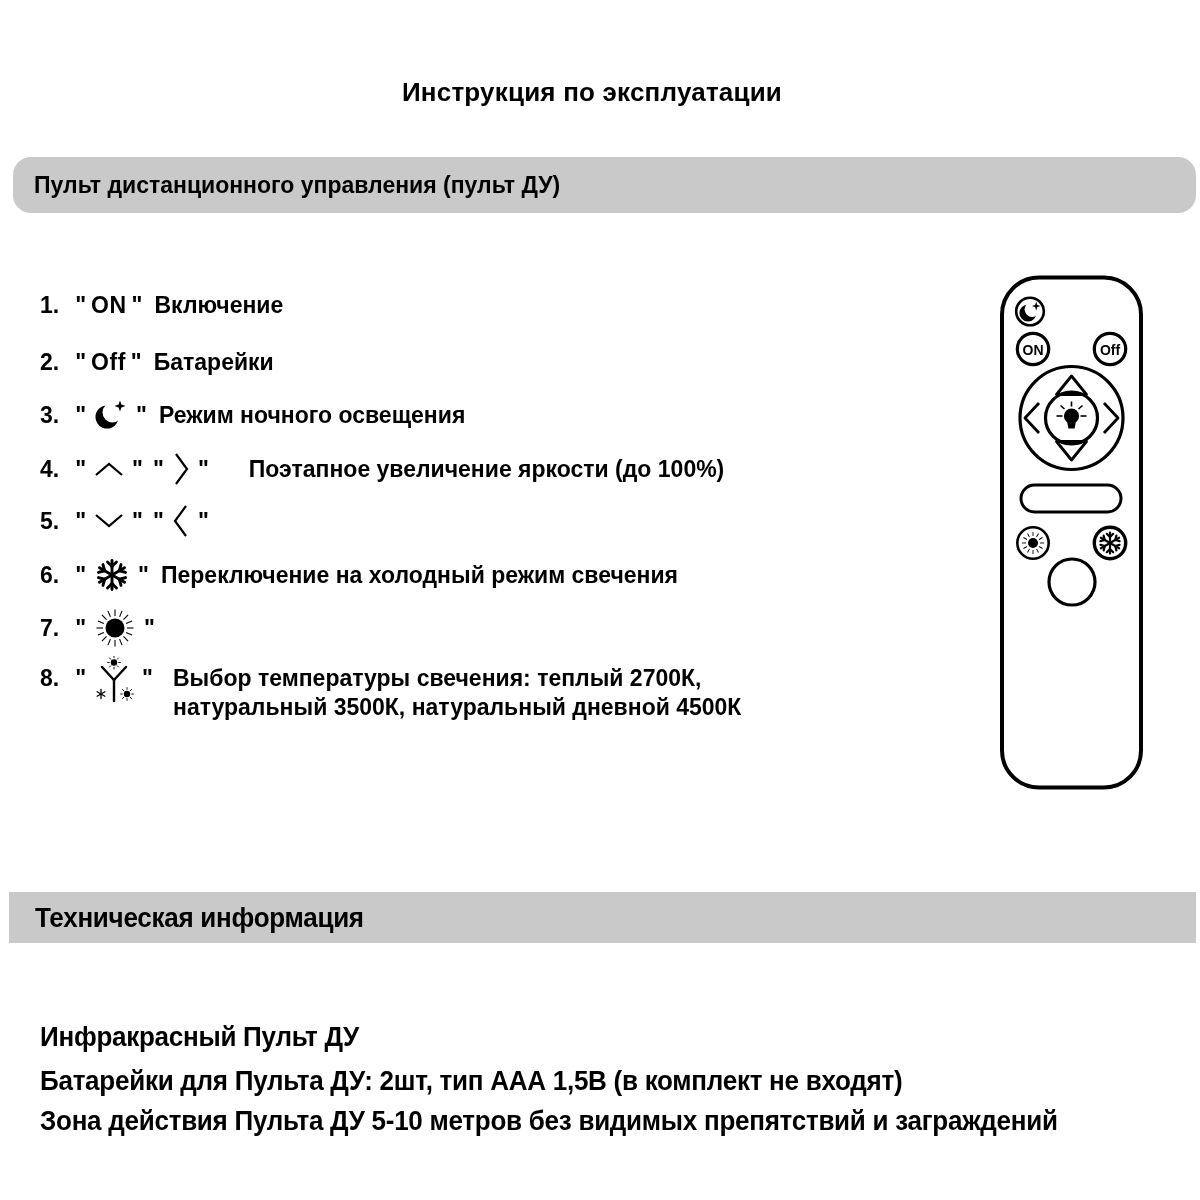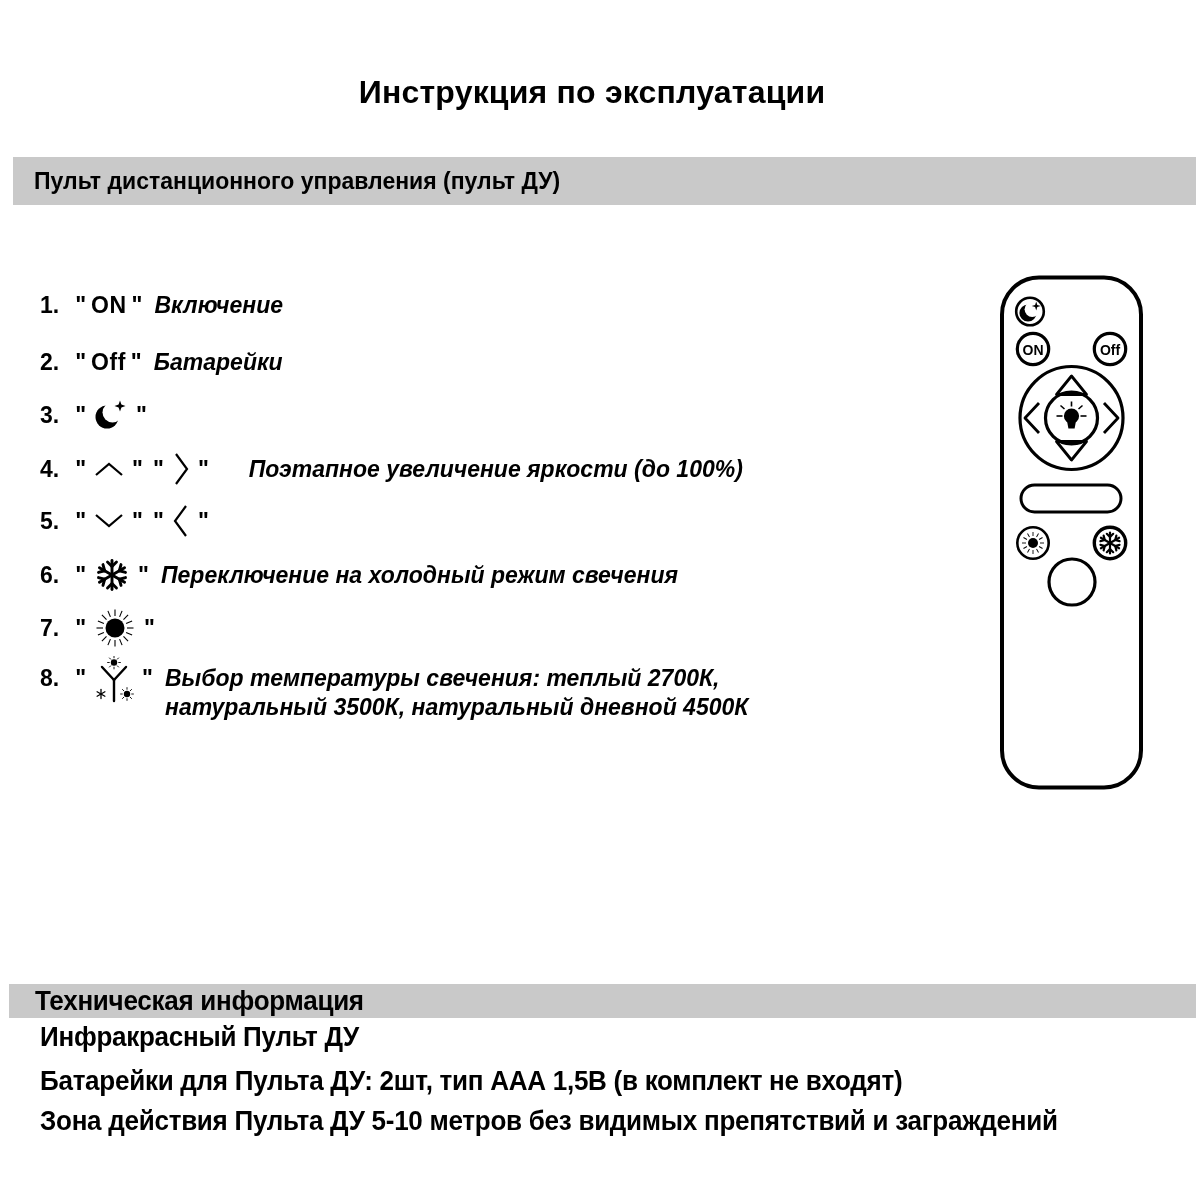--- a/index.html
+++ b/index.html
@@ -3,40 +3,40 @@
 <meta charset="utf-8">
 <style>
   html,body{margin:0;padding:0;}
   body{
     width:1200px;height:1200px;position:relative;background:#fff;
     font-family:"Liberation Sans", sans-serif;font-weight:bold;color:#000;
     overflow:hidden;
   }
   .title{
     position:absolute;top:72px;left:0;width:1184px;text-align:center;
-    font-size:32px;line-height:40px;margin:0;letter-spacing:0.2px;
+    font-size:26px;line-height:40px;margin:0;letter-spacing:0.2px;
   }
   .banner{
     position:absolute;background:#c9c9c9;display:flex;align-items:center;
     box-sizing:border-box;
   }
-  .banner1{left:13px;top:157px;width:1183px;height:48px;padding-left:21px;font-size:23px;}
-  .banner2{left:9px;top:984px;width:1187px;height:34px;padding-left:26px;}
+  .banner1{left:13px;top:157px;width:1183px;height:56px;padding-left:21px;font-size:23px;border-radius:18px;}
+  .banner2{left:9px;top:892px;width:1187px;height:51px;padding-left:26px;}
   .cond{
     font-size:28px;display:inline-block;transform:scaleX(0.93);transform-origin:0 50%;
     white-space:nowrap;letter-spacing:-0.3px;
   }
   .row{
     position:absolute;left:40px;height:34px;display:flex;align-items:center;
     font-size:23px;white-space:nowrap;
   }
   .row .num{margin-right:11px;}
   .row .q{margin:0 5px;font-size:23px;}
   .row .lbl{letter-spacing:0.5px;}
-  .row .txt{margin-left:7px;font-style:italic;}
+  .row .txt{margin-left:7px;}
   .row .txt-far{margin-left:35px;}
   .row svg{display:block;}
   .row8{align-items:flex-start;height:auto;}
   .row8 .line{line-height:29px;}
   .row8 .num,.row8 .q{line-height:29px;}
   .info{
     position:absolute;left:40px;line-height:34px;
   }
   .stk{stroke:#000;fill:none;}
   svg text{font-family:"Liberation Sans", sans-serif;font-weight:bold;}
@@ -69,20 +69,21 @@
 
 <div class="row" style="top:398px">
   <span class="num">3.</span>
   <span class="q">"</span>
   <svg width="36" height="36" viewBox="0 0 36 36" style="margin:0 2px;">
     <circle cx="14" cy="20" r="11.5" fill="#000"></circle>
     <circle cx="19.5" cy="15.5" r="10" fill="#fff"></circle>
     <path d="M27 3.5 L28.4 7.6 L32.5 9 L28.4 10.4 L27 14.5 L25.6 10.4 L21.5 9 L25.6 7.6 Z" fill="#000"></path>
   </svg>
   <span class="q">"</span>
+  <span class="txt">Режим ночного освещения</span>
 </div>
 
 <div class="row" style="top:452px">
   <span class="num">4.</span>
   <span class="q">"</span>
   <svg width="32" height="20" viewBox="0 0 32 20" style="margin:0 2px;">
     <polyline class="stk" points="3,16 16,5 29,16" stroke-width="2.2"></polyline>
   </svg>
   <span class="q">"</span>
   <span class="q">"</span>
@@ -199,21 +200,21 @@
         <use href="#mr" transform="rotate(45)"></use>
         <use href="#mr" transform="rotate(90)"></use>
         <use href="#mr" transform="rotate(135)"></use>
       <use href="#mr" transform="rotate(180)"></use>
         <use href="#mr" transform="rotate(225)"></use>
         <use href="#mr" transform="rotate(270)"></use>
         <use href="#mr" transform="rotate(315)"></use>
     </g>
   </svg>
   <span class="q">"</span>
-  <span class="txt" style="margin-left:7px">
+  <span class="txt" style="margin-left:15px">
     <span class="line" style="display:block">Выбор температуры свечения: теплый 2700К,</span>
     <span class="line" style="display:block">натуральный 3500К, натуральный дневной 4500К</span>
   </span>
 </div>
 
 <svg class="remote" width="146" height="518" viewBox="0 0 146 518">
   <rect x="3" y="2.5" width="139" height="510" rx="37" fill="#fff" stroke="#000" stroke-width="4"></rect>
 
   <g>
     <circle cx="31" cy="36.5" r="13.8" fill="none" stroke="#000" stroke-width="2.6"></circle>

